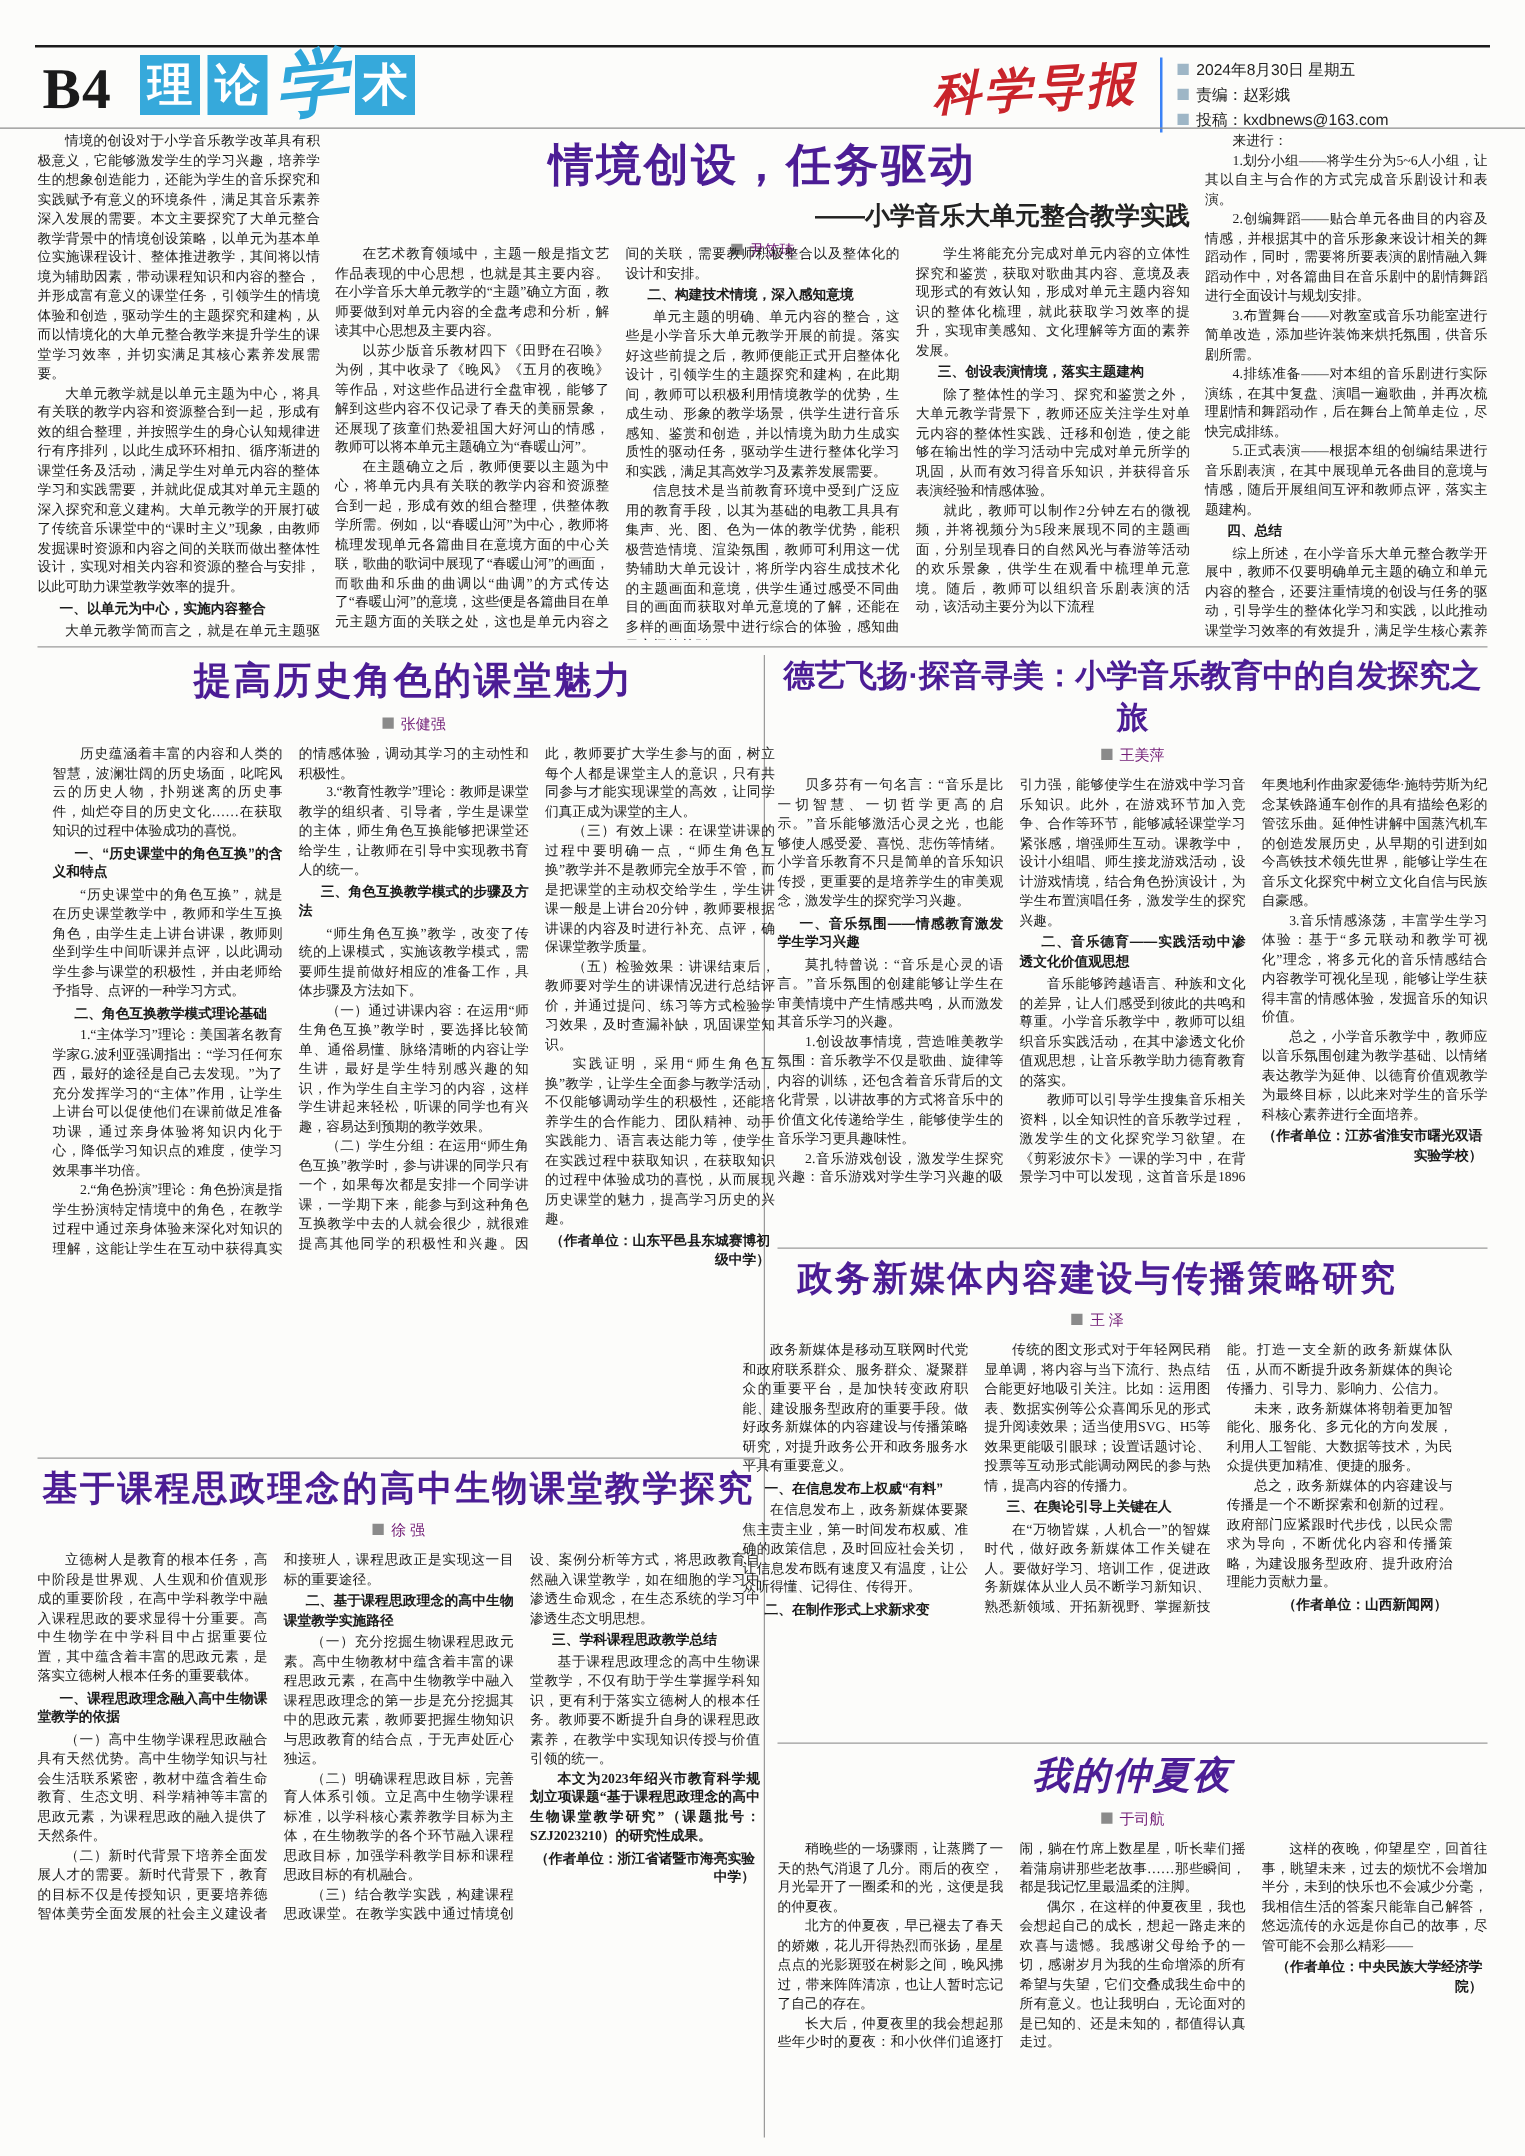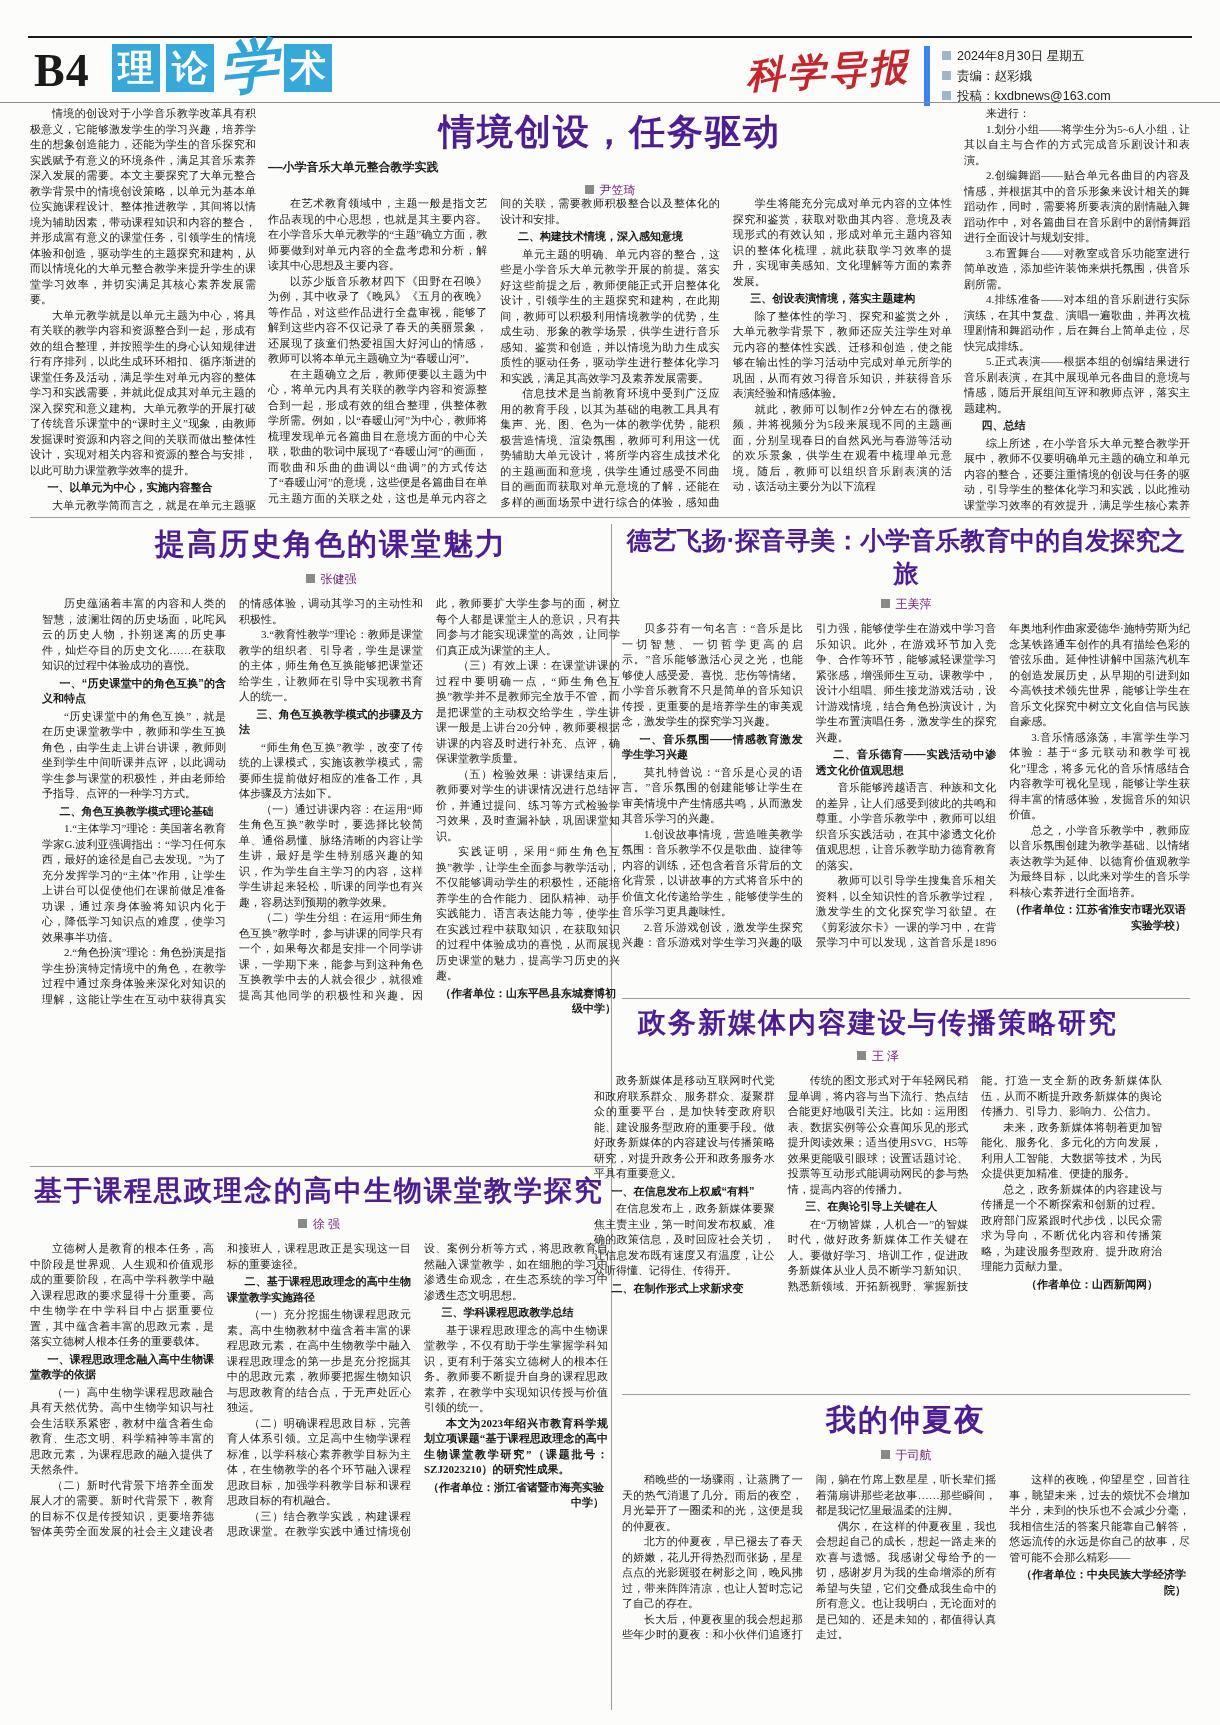--- a/index.html
+++ b/index.html
@@ -11,30 +11,30 @@
   .page-no{position:absolute;top:44px;left:34px;font-size:46px;font-weight:bold;
            font-family:"Liberation Serif",serif;letter-spacing:1px;}
   .tiles{position:absolute;top:44px;left:112px;display:flex;align-items:flex-start;gap:6px;}
   .tile{width:48px;height:48px;background:#36a9db;color:#fff;display:flex;align-items:center;
         justify-content:center;font-size:36px;font-weight:bold;font-family:"Liberation Sans",sans-serif;}
   .tile.cal{background:transparent;color:#2fa6da;width:58px;height:58px;font-size:58px;
         font-style:italic;transform:rotate(-6deg);margin-top:-6px;font-family:"Liberation Serif",serif;}
   .masthead{position:absolute;top:46px;right:310px;color:#c9242b;font-size:38px;font-weight:bold;
         font-style:italic;transform:rotate(-3deg);font-family:"Liberation Serif",serif;letter-spacing:3px;}
   .pubinfo{position:absolute;top:46px;right:30px;width:248px;font-size:12.5px;line-height:20px;
-        border-left:6px solid #3b82f6;padding-left:12px;font-family:"Liberation Sans",sans-serif;color:#222;}
+        border-left:2px solid #3b82f6;padding-left:12px;font-family:"Liberation Sans",sans-serif;color:#222;}
   .pubinfo .row{white-space:nowrap;}
   .sq{display:inline-block;width:9px;height:9px;background:#9eb6c6;margin-right:6px;}
   .head-rule{position:absolute;top:102px;left:0;width:1220px;height:1px;background:#8d8d8d;}
   
   .art{position:absolute;overflow:hidden;}
   .art-title{margin:0;text-align:center;font-family:"Liberation Sans",sans-serif;font-weight:700;
              color:#4c1d95;letter-spacing:2px;}
-  .art-sub{margin:2px 0 0;text-align:left;font-size:12px;font-weight:600;
-           font-family:Liberation Mono, monospace;color:#222;}
+  .art-sub{margin:2px 0 0;text-align:right;font-size:20px;font-weight:600;
+           font-family:Liberation Sans, sans-serif;color:#222;}
   .art-author{text-align:center;font-size:12px;margin:6px 0 8px;color:#701a75;}
   .sq2{display:inline-block;width:9px;height:9px;background:#8a8a8a;margin-right:6px;}
   .art-body{font-size:11px;line-height:15.5px;text-align:justify;column-gap:13px;column-fill:balance;}
   .para{margin:0;}
   .para.p,.para.num,.para.note{text-indent:2em;}
   .para.h{font-weight:bold;font-family:"Liberation Sans",sans-serif;text-indent:1.6em;margin:2px 0;}
   .para.note{font-weight:bold;}
   .para.byline{font-weight:bold;text-align:right;padding-right:4px;margin-top:2px;}
   
   .a1{top:106px;left:30px;width:1160px;height:406px;display:flex;gap:12px;}
@@ -47,21 +47,21 @@
   
   .a2{top:524px;left:42px;width:578px;height:638px;}
   .a2 .art-title{font-size:30px;}
   .a3{top:524px;left:622px;width:568px;height:470px;}
   .a3 .art-title{font-size:25px;letter-spacing:0;}
   .a4{top:1004px;left:594px;width:568px;height:384px;}
   .a4 .art-title{font-size:28px;}
   .a5{top:1172px;left:30px;width:578px;height:536px;}
   .a5 .art-title{font-size:28px;}
   .a6{top:1400px;left:622px;width:568px;height:310px;}
-  .a6 .art-title{font-size:30px;}
+  .a6 .art-title{font-size:30px;font-style:italic;}
   .cols3{column-count:3;}
   .b2{height:556px;} .b3{height:388px;} .b4{height:306px;} .b5{height:452px;} .b6{height:232px;}
   
   .sep-h1{top:517px;left:30px;width:1160px;height:1px;}
   .sep-h2{top:998px;left:622px;width:568px;height:1px;}
   .sep-h3{top:1394px;left:622px;width:568px;height:1px;}
   .sep-h4{top:1166px;left:30px;width:578px;height:1px;}
   .sep-v1{top:524px;left:611px;width:1px;height:1186px;}
 </style>
 </head>

